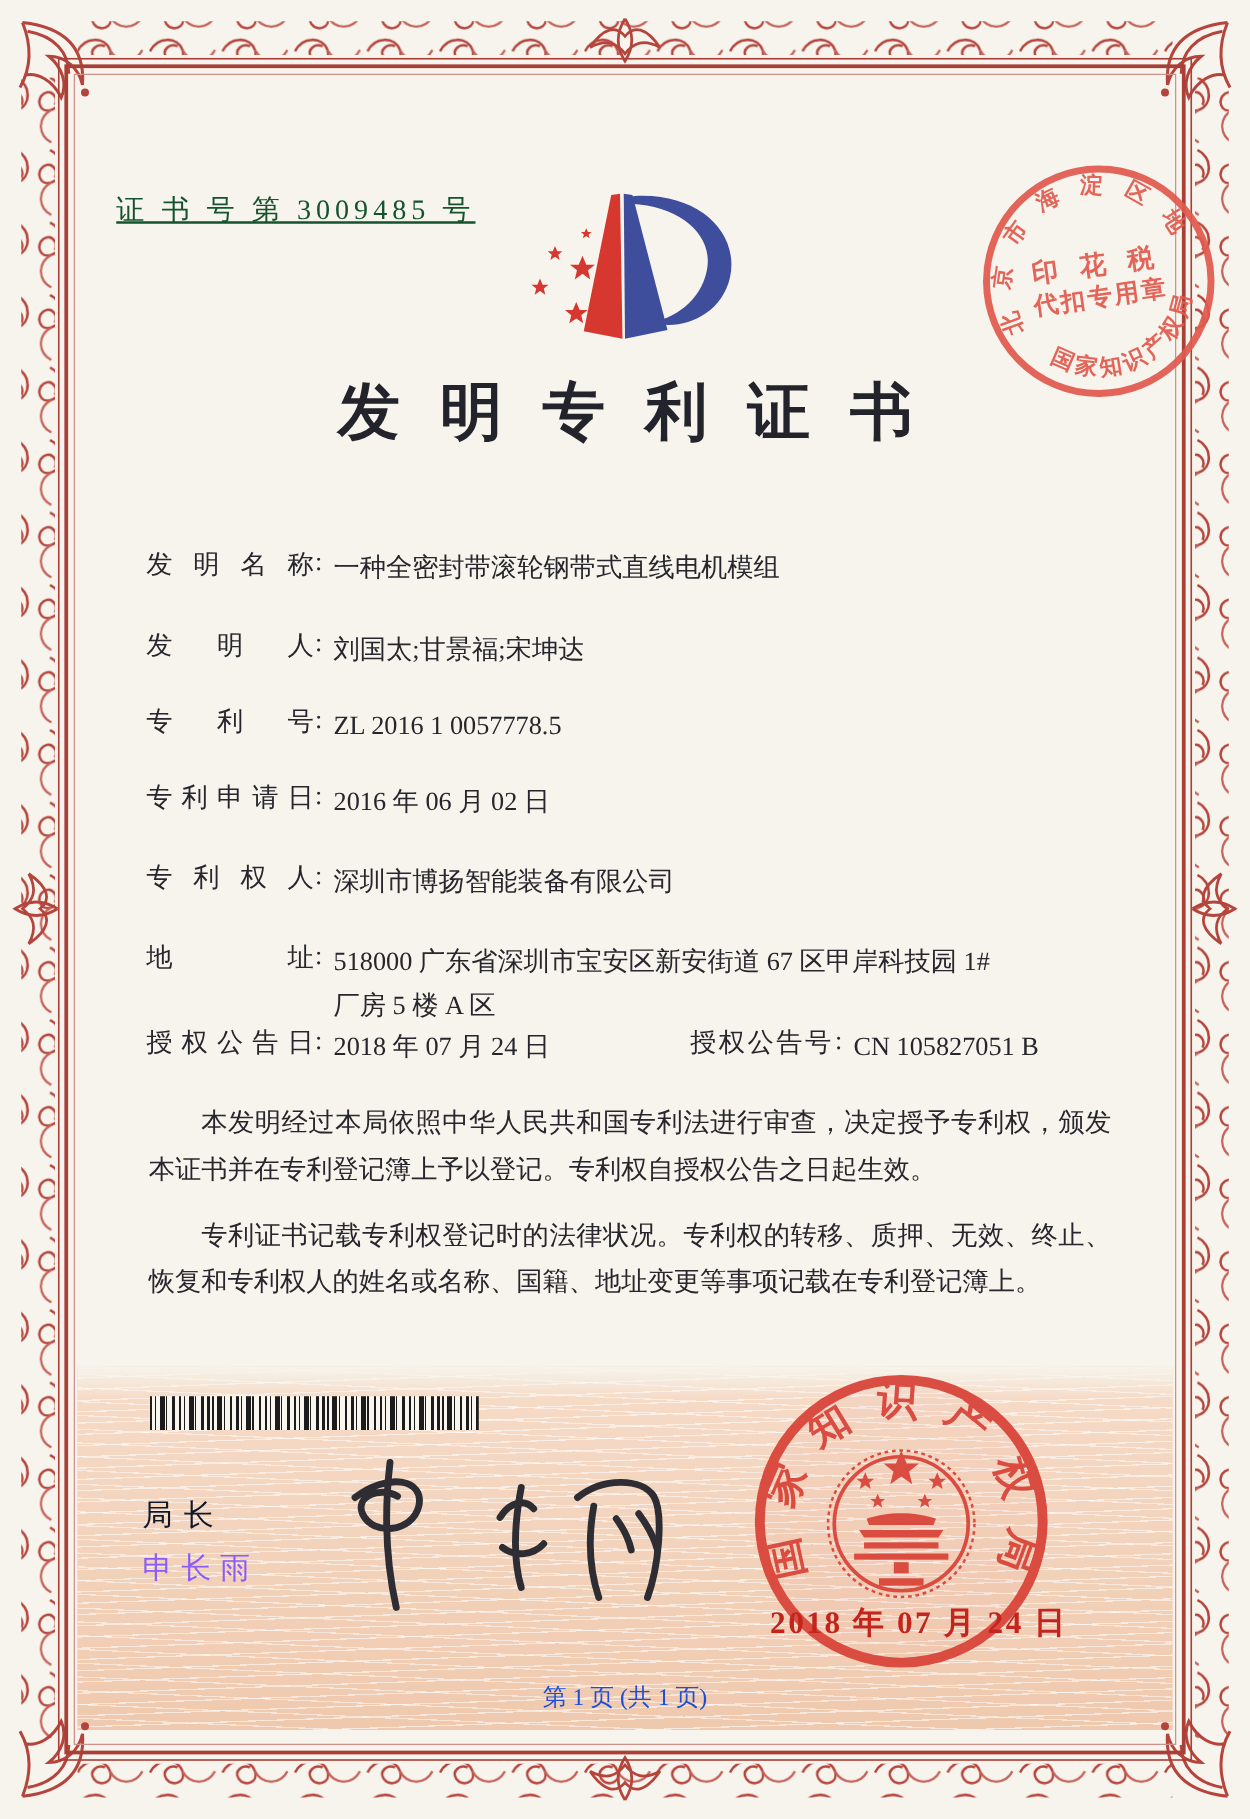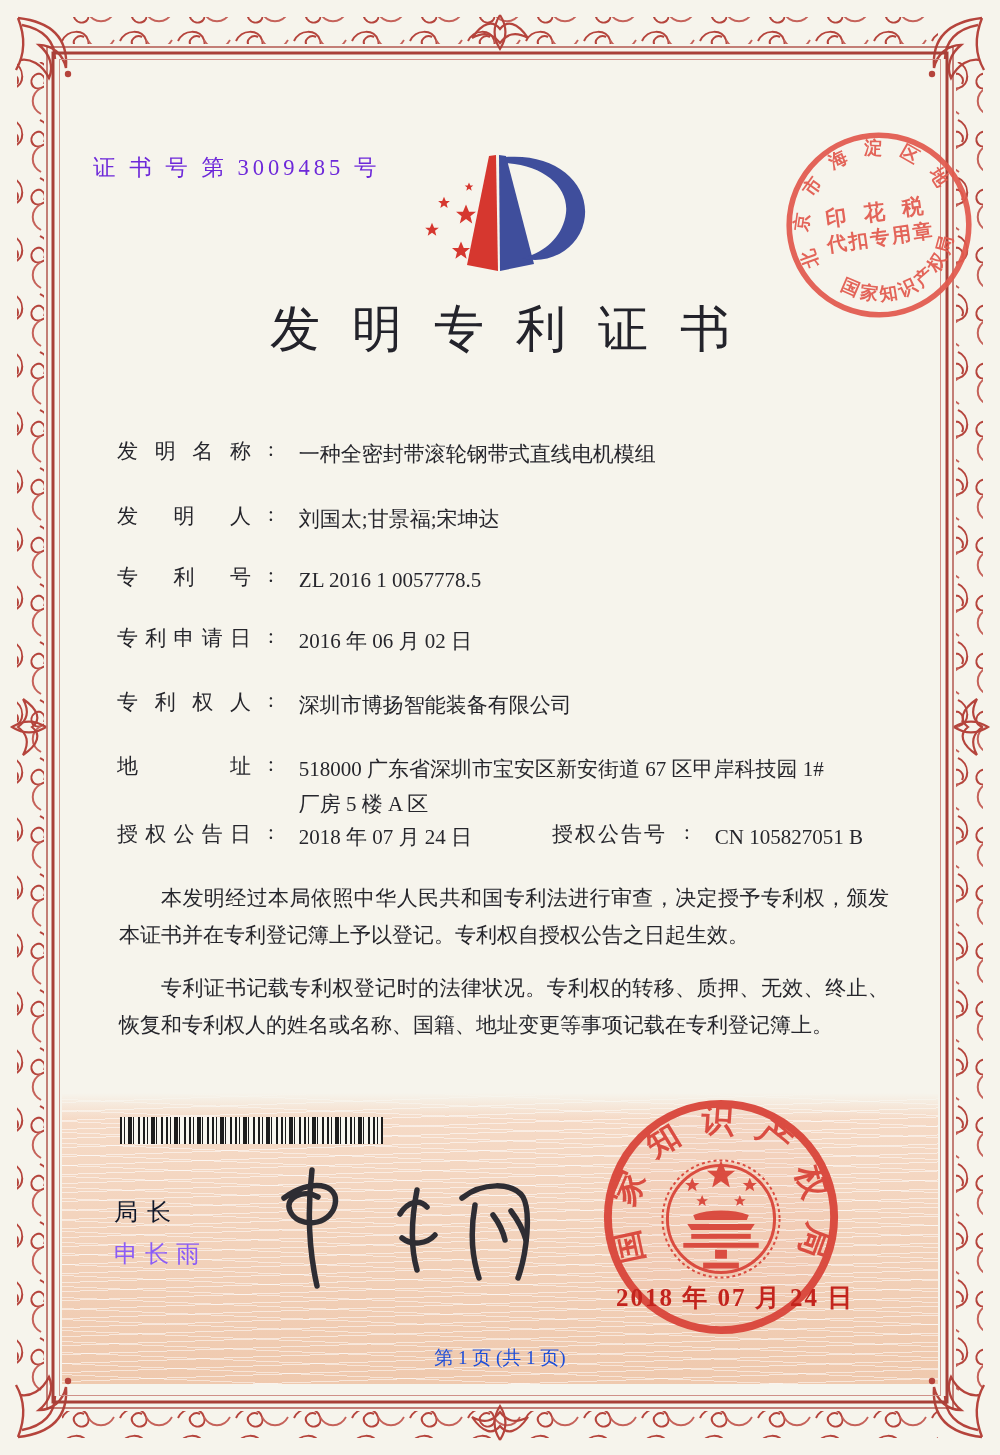--- a/index.html
+++ b/index.html
@@ -16,27 +16,27 @@
     background-color:#f3d2bb;
     background-image:
       linear-gradient(rgba(246,244,236,1), rgba(246,244,236,0) 26px),
       repeating-linear-gradient(178deg, rgba(255,255,255,.55) 0 1px, rgba(255,255,255,0) 1px 9px),
       repeating-linear-gradient(182.5deg, rgba(255,255,255,.5) 0 1px, rgba(255,255,255,0) 1px 11px),
       linear-gradient(#f6dcc9, #efc9ae);
   }
   
   .frame-svg{left:0;top:0;z-index:2;pointer-events:none;}
   
-  .cert-no{left:93px;top:152px;font-size:22.5px;letter-spacing:4px;color:#6d28d9;}
+  .cert-no{left:93px;top:152px;font-size:22.5px;letter-spacing:4px;color:#14532d;text-decoration:underline;}
   .logo{left:405px;top:146px;z-index:3;}
   .tax-stamp{left:768px;top:114px;z-index:3;opacity:.93;}
-  .title{left:0;top:296px;width:1000px;text-align:center;font-size:50px;font-weight:400;
+  .title{left:0;top:296px;width:1000px;text-align:center;font-size:50px;font-weight:700;
          letter-spacing:32px;padding-left:32px;box-sizing:border-box;color:#23232b;z-index:3;}
   
-  .field{left:117px;font-size:21px;display:flex;align-items:flex-start;z-index:3;gap:16px;}
+  .field{left:117px;font-size:21px;display:flex;align-items:flex-start;z-index:3;}
   .field .lab{display:inline-block;width:134px;text-align:justify;text-align-last:justify;flex:0 0 134px;}
   .field .colon{margin:0 9px 0 1px;}
   .field .val{white-space:pre-line;line-height:35px;}
   .f0{top:437px}.f1{top:502px}.f2{top:563px}.f3{top:624px}.f4{top:688px}.f5{top:752px}
   .f6{top:820px}.f7{top:820px;left:508px;margin-left:44px;}
   .f7 .lab{width:auto;flex:0 0 auto;text-align-last:auto;letter-spacing:2px;}
   
   .paras{left:103px;top:864px;width:802px;font-size:21px;line-height:37px;
          text-align:justify;z-index:3;}
   .paras p{margin:16px;text-indent:2em;}

